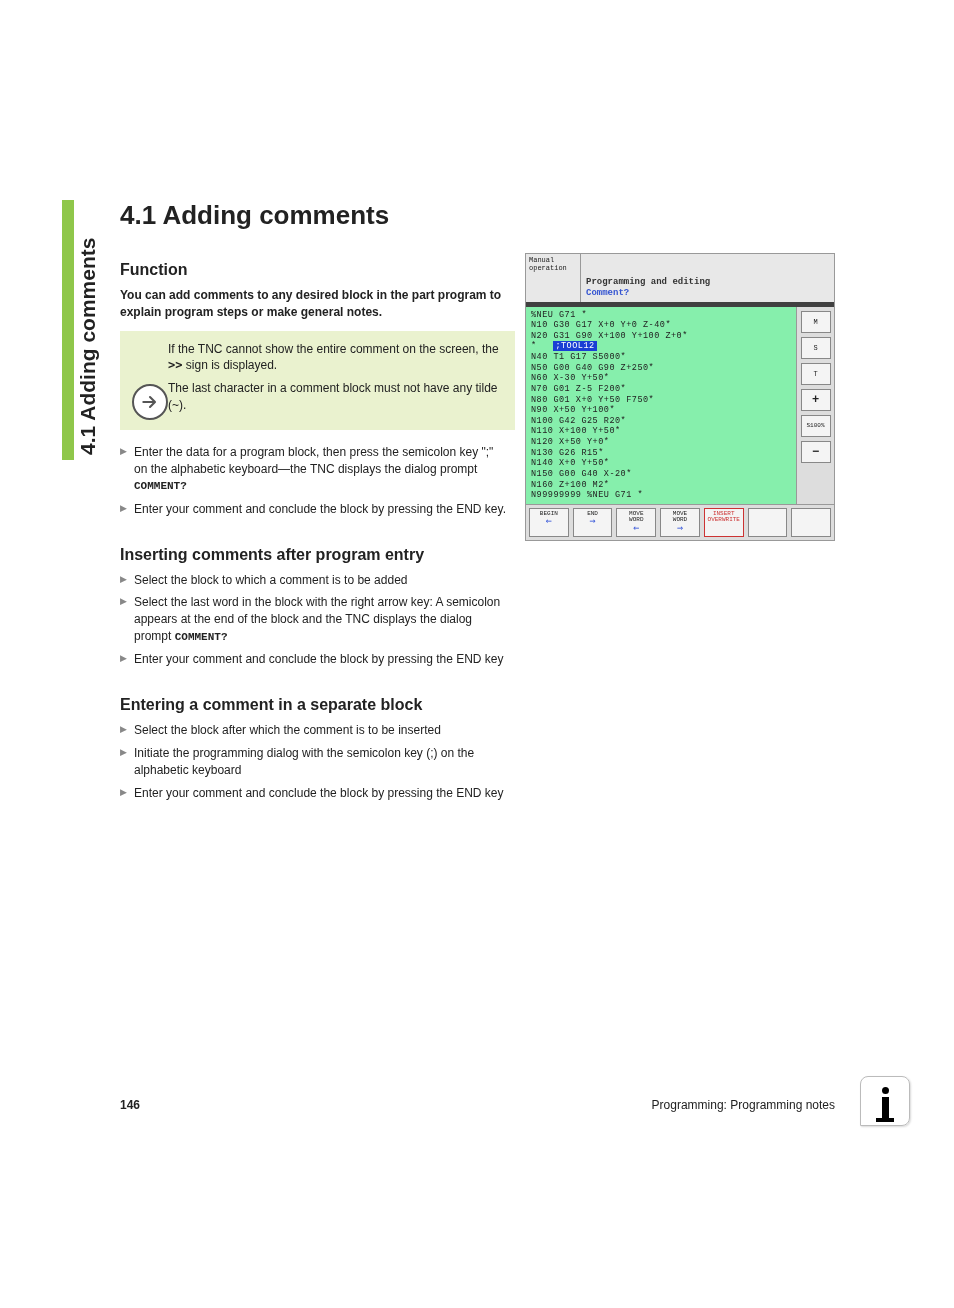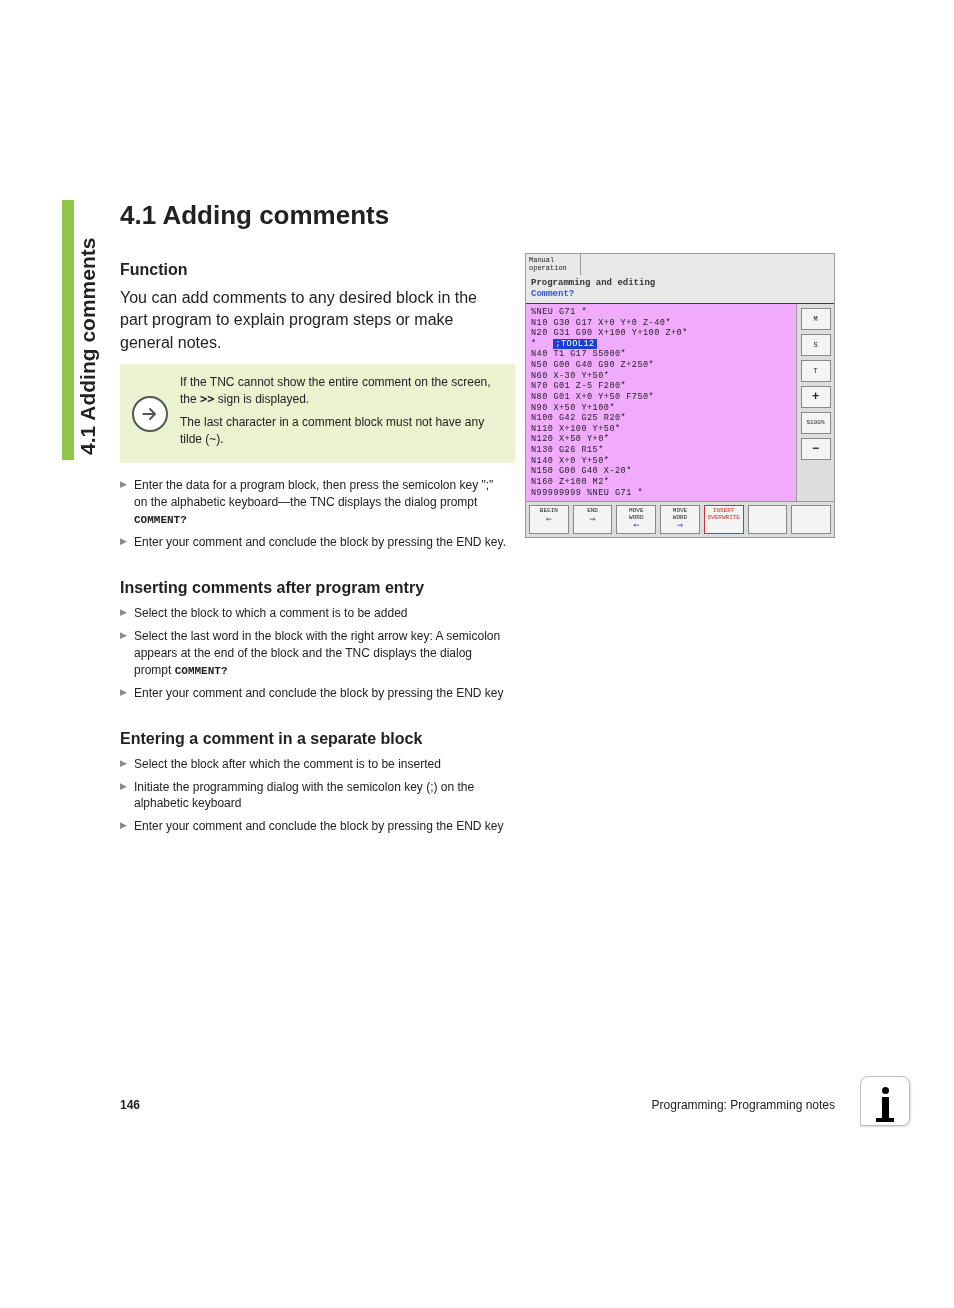--- a/index.html
+++ b/index.html
@@ -47,33 +47,34 @@
     font-weight: bold;
     margin-bottom: 30px;
   }
   h2 {
     font-size: 16px;
     font-weight: bold;
     margin-top: 28px;
     margin-bottom: 8px;
   }
   .body-text {
-    font-size: 16px;
+    font-size: 12px;
     line-height: 1.4;
     margin-bottom: 10px;
     max-width: 385px;
+    font-weight: bold;
   }
   .note-box {
     display: flex;
-    align-items: center;
+    align-items: flex-end;
     background: #eaf2cf;
     padding: 10px 12px;
     max-width: 395px;
     margin: 10px 0 14px 0;
-    gap: 12px;
+    gap: 0;
   }
   .note-icon {
     width: 36px;
     height: 36px;
     flex-shrink: 0;
     border: 2px solid #555;
     border-radius: 50%;
     display: flex;
     align-items: center;
     justify-content: center;
@@ -114,49 +115,48 @@
     left: 525px;
     top: 253px;
     width: 310px;
     border: 1px solid #999;
     font-family: "Courier New", monospace;
     font-size: 9px;
     background: #e8e8e8;
   }
   .sp-header {
     display: flex;
-    border-bottom: 1px solid #404040;
-    flex-direction: column;
+    border-bottom: 5px solid #404040;
   }
   .sp-header-left {
     width: 55px;
     padding: 3px;
     font-size: 7px;
     border-right: 1px solid #999;
     line-height: 1.1;
   }
   .sp-header-right {
     flex: 1;
     padding: 3px 5px;
     font-weight: bold;
     line-height: 1.2;
   }
-  .sp-header-right .l1 { color: #333; }
+  .sp-header-right .l1 { color: #333; margin-top: 20px; }
   .sp-header-right .l2 { color: #3454d1; }
   .sp-body {
     display: flex;
   }
   .sp-code {
     flex: 1;
     padding: 3px 5px;
     line-height: 1.25;
     white-space: pre;
     font-size: 8.5px;
     letter-spacing: 0.5px;
-    background: #f0abfc;
+    background: #86efac;
   }
   .sp-code .hl {
     background: #1a3fd4;
     color: #fff;
     padding: 0 2px;
     text-align: right;
   }
   .sp-side {
     width: 38px;
     border-left: 1px solid #999;

